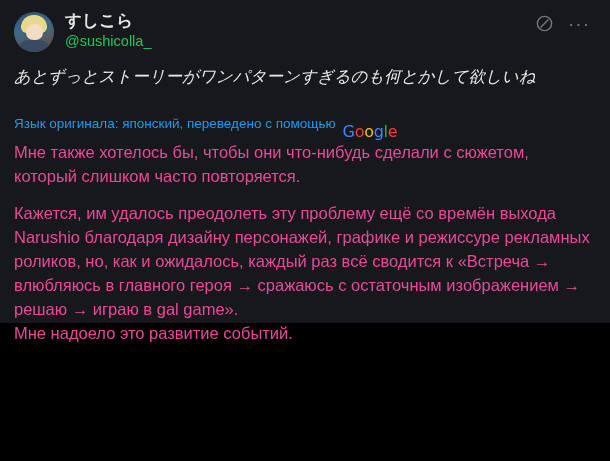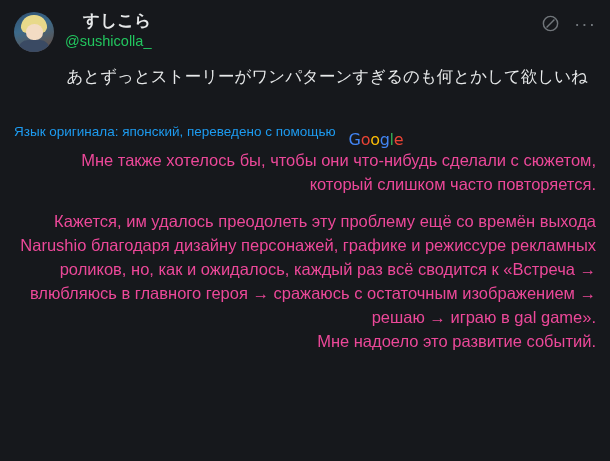--- a/index.html
+++ b/index.html
@@ -10,25 +10,24 @@
   body {
     width: 610px;
     height: 461px;
     overflow: hidden;
     font-family: "Liberation Sans", sans-serif;
     color: #e7e9ea;
   }
   .post {
     position: relative;
     width: 610px;
-    height: 461px;
+    height: 323px;
     background: #16181c;
     box-sizing: border-box;
-    padding: 10px 14px 0 14px;
-    text-align: right;
+    padding: 10px 20px 0 14px;
   }
   .header {
     display: flex;
     align-items: flex-start;
     height: 46px;
   }
   .avatar {
     width: 40px;
     height: 40px;
     border-radius: 50%;
@@ -103,30 +102,30 @@
     letter-spacing: 1px;
   }
   .body-text {
     margin-top: 9px;
     font-size: 16.5px;
     line-height: 1.45;
     color: #e7e9ea;
     word-wrap: break-word;
   }
   .jp-block { white-space: pre-wrap; }
-  .para { margin: 8px; }
+  .para { margin: 0; font-style: italic; }
   .gap { height: 13px; }
   .translate-line {
     display: flex;
     align-items: center;
     font-size: 13.5px;
     color: #1d9bf0;
     margin-top: 10px;
     margin-bottom: 6px;
-    gap: 11px;
+    gap: 5px;
   }
   .translate-line .src { color: #1d9bf0; }
   .google-logo {
     font-family: "DejaVu Sans", sans-serif;
     font-size: 16px;
     letter-spacing: -0.3px;
     margin-left: 2px;
     position: relative;
     top: 8px;
   }

